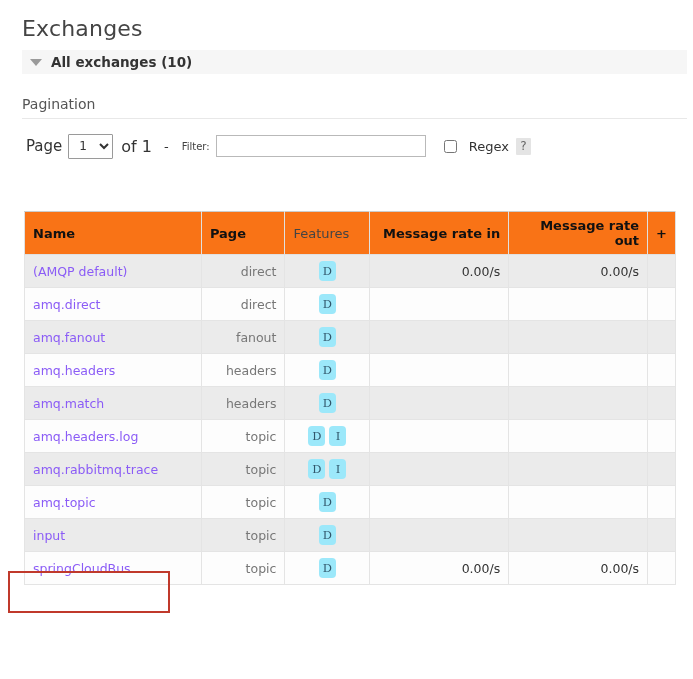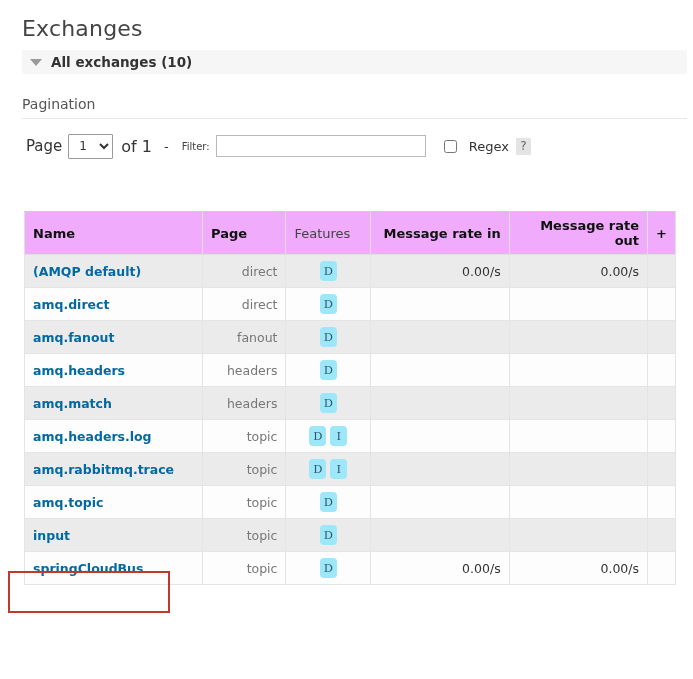--- a/index.html
+++ b/index.html
@@ -139,21 +139,21 @@
     left: 24px;
     top: 211px;
     border-collapse: collapse;
     width: 652px;
     background: #ffffff;
   }
   #exchanges-table th {
     font-size: 13px;
     text-align: left;
     padding: 6px 8px;
-    background: #f0abfc;
+    background: #f97316;
     border: 1px solid #e0e0e0;
     border-top: 1px solid #cccccc;
     color: #111111;
     font-weight: bold;
     height: 21px;
     box-sizing: border-box;
   }
   #exchanges-table th.light {
     font-weight: normal;
     color: #444444;
@@ -166,22 +166,22 @@
     padding: 6px 8px;
     height: 30px;
     box-sizing: border-box;
     font-size: 12.5px;
     vertical-align: middle;
   }
   tr.odd td { background: #ebebeb; }
   tr.even td { background: #fdfdfd; }
 
   td.cell-name {
-    font-weight: bold;
-    color: #0369a1;
+    font-weight: normal;
+    color: #8b5cf6;
     font-size: 13px;
     width: 180px;
   }
   td.cell-type {
     color: #777777;
     text-align: right;
     width: 85px;
   }
   td.cell-features {
     width: 86px;

